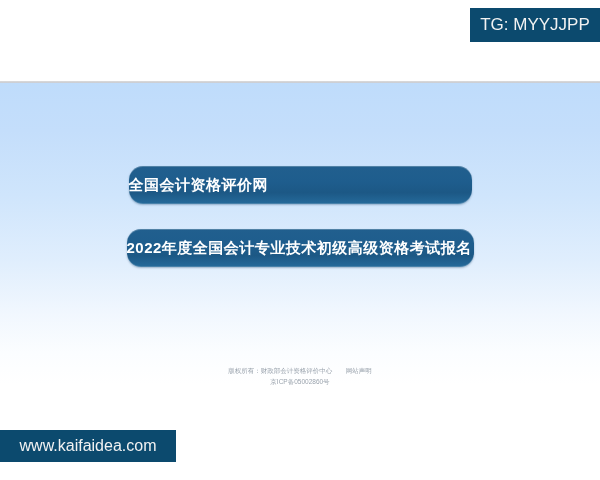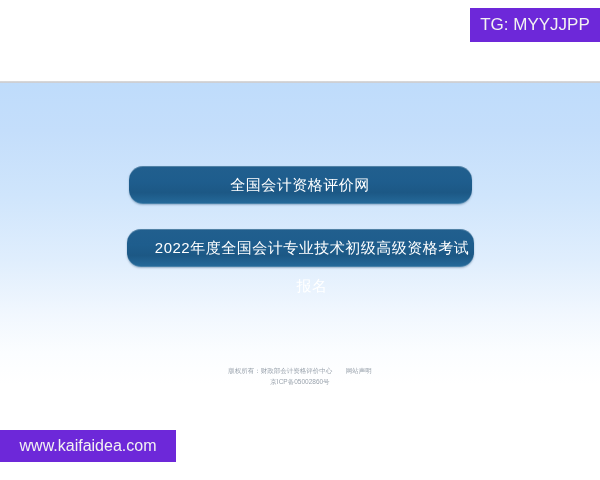--- a/index.html
+++ b/index.html
@@ -61,23 +61,22 @@
     width: 600px;
   }
 
   .big-btn {
     display: block;
     margin: 0 auto;
     box-sizing: border-box;
     border: none;
     border-radius: 14px;
     color: #ffffff;
-    text-align: center;
     letter-spacing: 0.5px;
-    font-weight: normal;
+    font-weight: bold;
     font-family: "Liberation Sans", "DejaVu Sans", sans-serif;
     background: linear-gradient(to bottom, #215f8e 0%, #1e5d8d 42%, #1c5885 70%, #256a9b 100%);
     box-shadow:
         inset 0 1px 0 rgba(255,255,255,0.22),
         inset 0 -1px 0 rgba(255,255,255,0.16),
         0 1px 2px rgba(30,70,110,0.35);
     cursor: pointer;
   }
 
   .btn-one {
@@ -86,21 +85,20 @@
     line-height: 38px;
     font-size: 15px;
   }
 
   .btn-two {
     width: 347px;
     height: 38px;
     line-height: 38px;
     font-size: 15px;
     margin-top: 25px;
-    padding-left: 24px;
   }
 
   
   .footer {
     position: absolute;
     left: 0;
     top: 365px;
     width: 600px;
     text-align: center;
     color: #9aa3ad;
@@ -117,21 +115,21 @@
     width: 10px;
   }
   .footer .link {
     color: #9aa3ad;
     text-decoration: none;
   }
 
   
   .wm {
     position: absolute;
-    background: #6d28d9;
+    background: #0c4a6e;
     color: #f2f2f2;
     font-family: "Liberation Sans", "DejaVu Sans", sans-serif;
     display: flex;
     align-items: center;
     justify-content: center;
   }
   .wm-tg {
     right: 0;
     top: 8px;
     width: 130px;

